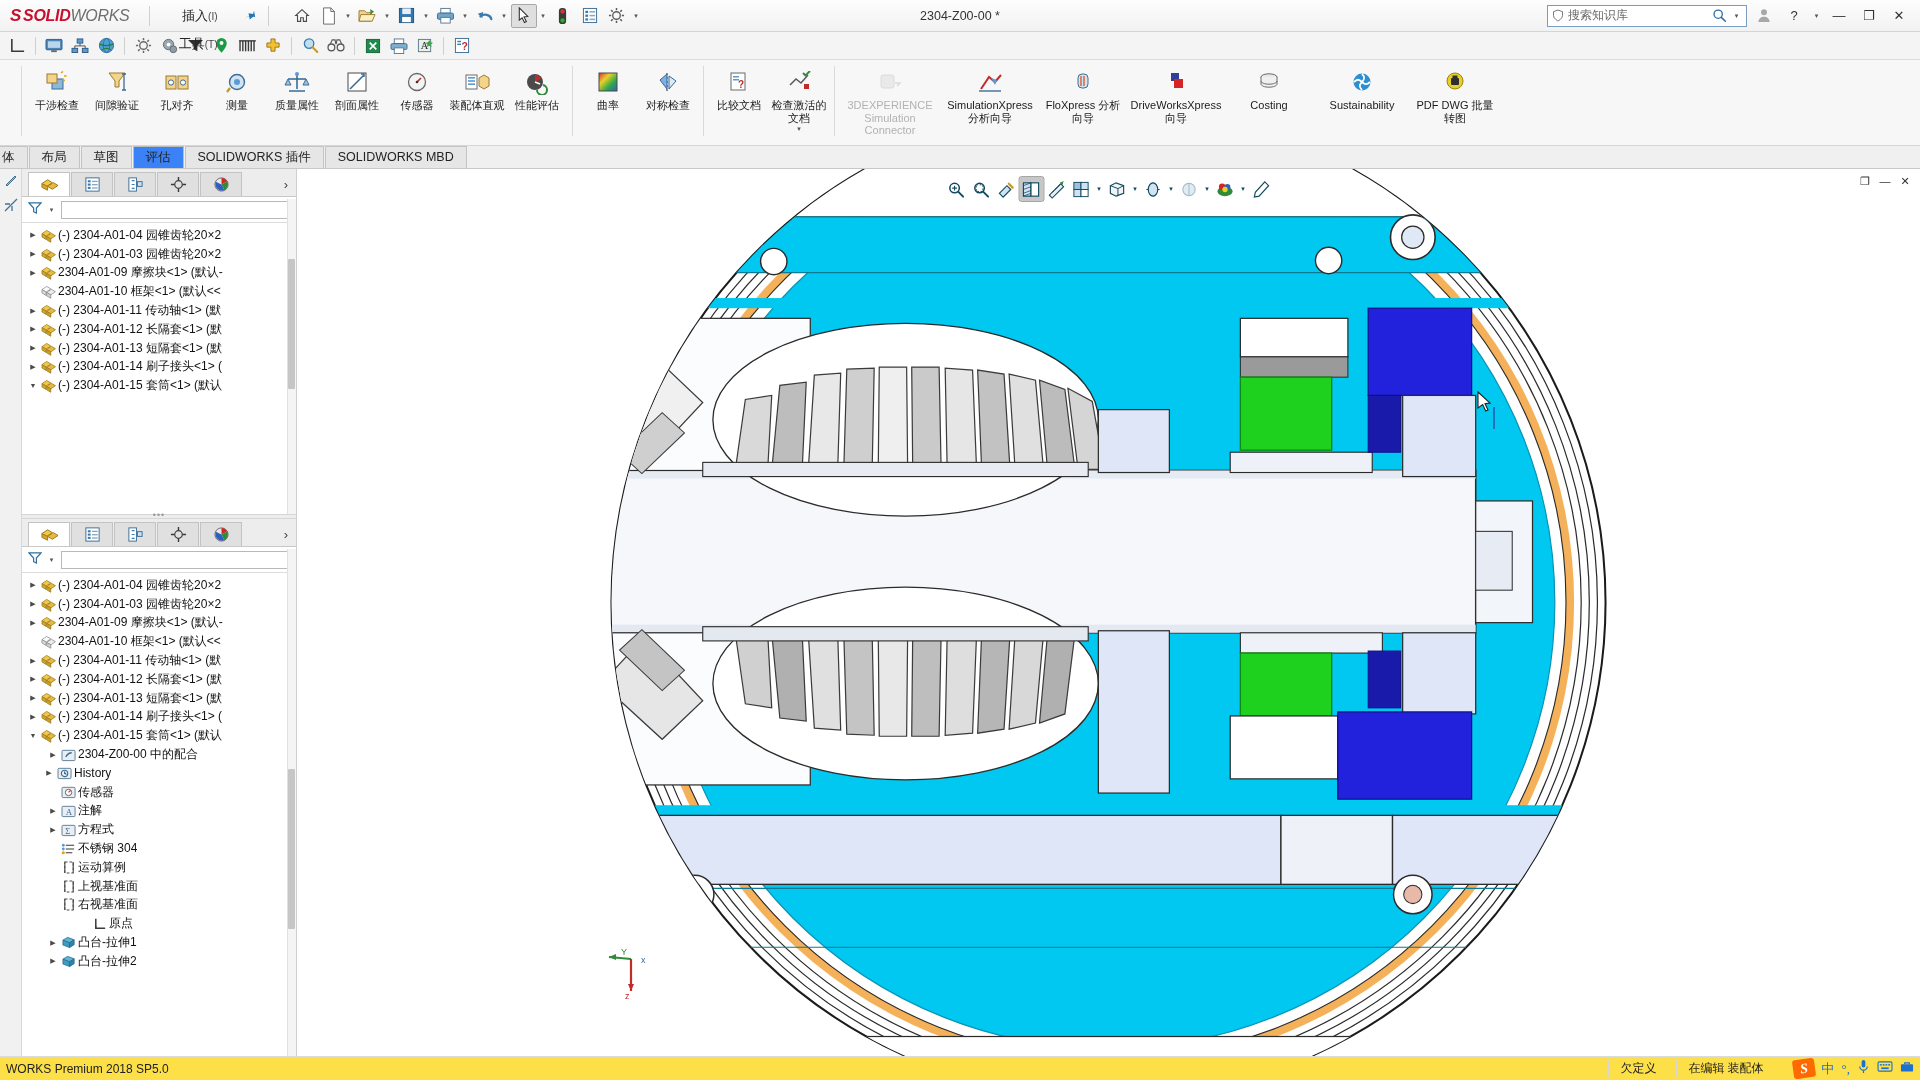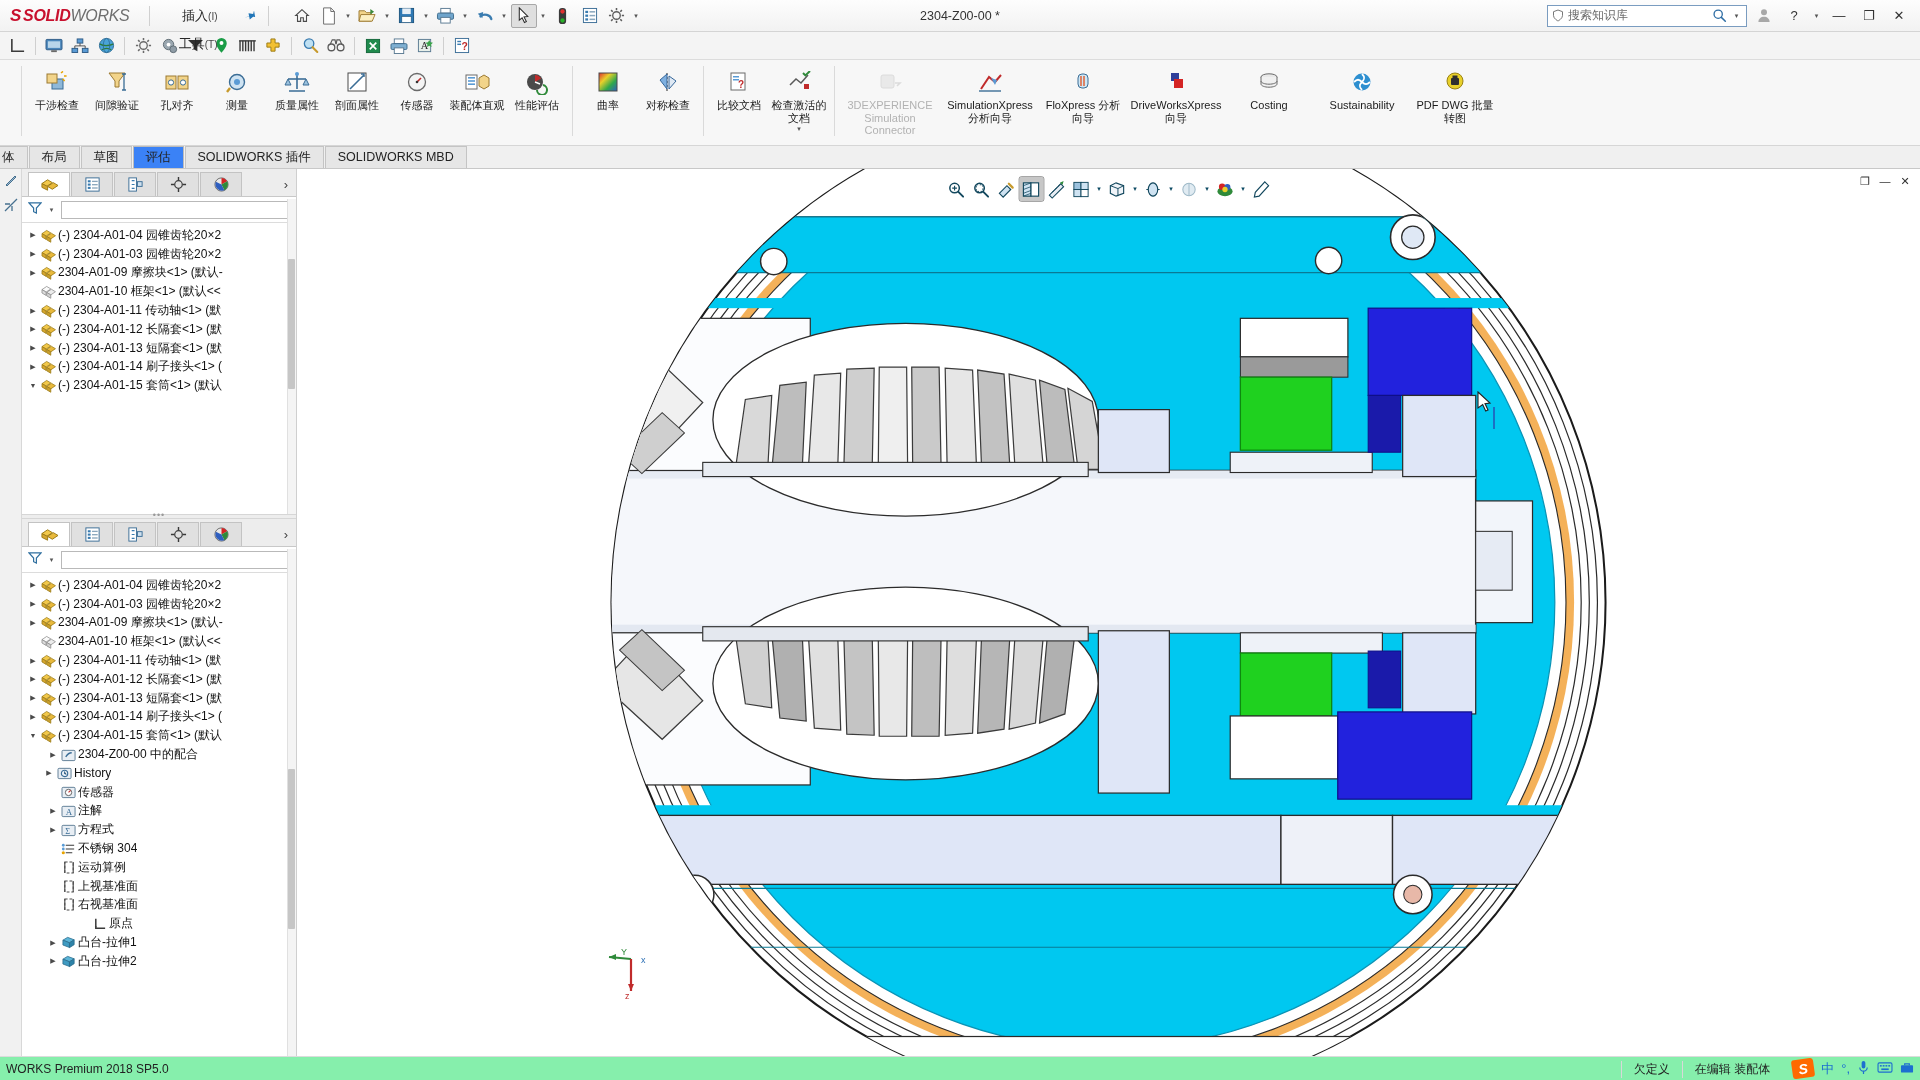--- a/index.html
+++ b/index.html
@@ -117,22 +117,22 @@
   .vp-winbtn { width:18px; height:16px; display:flex; align-items:center; justify-content:center; font-size:11px; color:#333; cursor:pointer;}
   .triad { position:absolute; left:300px; bottom:52px; z-index:6; }
   .cursor-mark { position:absolute; z-index:8; pointer-events:none; }
 
   
   .bottombar { flex:0 0 24px; background:#f0f0f0; border-top:1px solid #d2d2d2; display:flex; align-items:flex-end; padding-left:22px;}
   .navarrows { display:flex; align-items:center; height:20px; margin-right:3px;}
   .navarrow { width:15px; height:17px; border:1px solid #b7b7b7; background:#e8e8e8; display:flex; align-items:center; justify-content:center; font-size:7px; color:#555; cursor:pointer; margin-right:-1px;}
   .btab { font-size:12px; padding:2px 10px; border:1px solid #bdbdbd; border-bottom:none; background:#e4e4e4; margin-right:1px; cursor:pointer; line-height:16px;}
   .btab.active { background:#fff; }
-  .statusbar { flex:0 0 24px; background:#86efac; border-top:1px solid #dcdcdc; display:flex; align-items:center; font-size:12px; color:#222; padding:0 6px;}
-  .status-right { margin-left:auto; display:flex; align-items:flex-end; gap:0; }
+  .statusbar { flex:0 0 24px; background:#fde047; border-top:1px solid #dcdcdc; display:flex; align-items:center; font-size:12px; color:#222; padding:0 6px;}
+  .status-right { margin-left:auto; display:flex; align-items:center; gap:7px;font-family:Liberation Serif, serif; }
   .st-seg { padding:0 12px; border-left:1px solid #d8d8d8; white-space:nowrap;}
   .ime { display:flex; align-items:center; gap:7px; padding-left:10px; }
   .ime-logo { width:22px; height:19px; background:#ff6a00; color:#fff; font-weight:bold; font-style:italic; font-size:14px; display:flex; align-items:center; justify-content:center; border-radius:3px; transform:rotate(-8deg);}
   .ime i { font-style:normal; color:#1d6fd0; font-size:13px; cursor:pointer;}
 </style>
 </head>
 <body>
 
 <div id="app">
 

